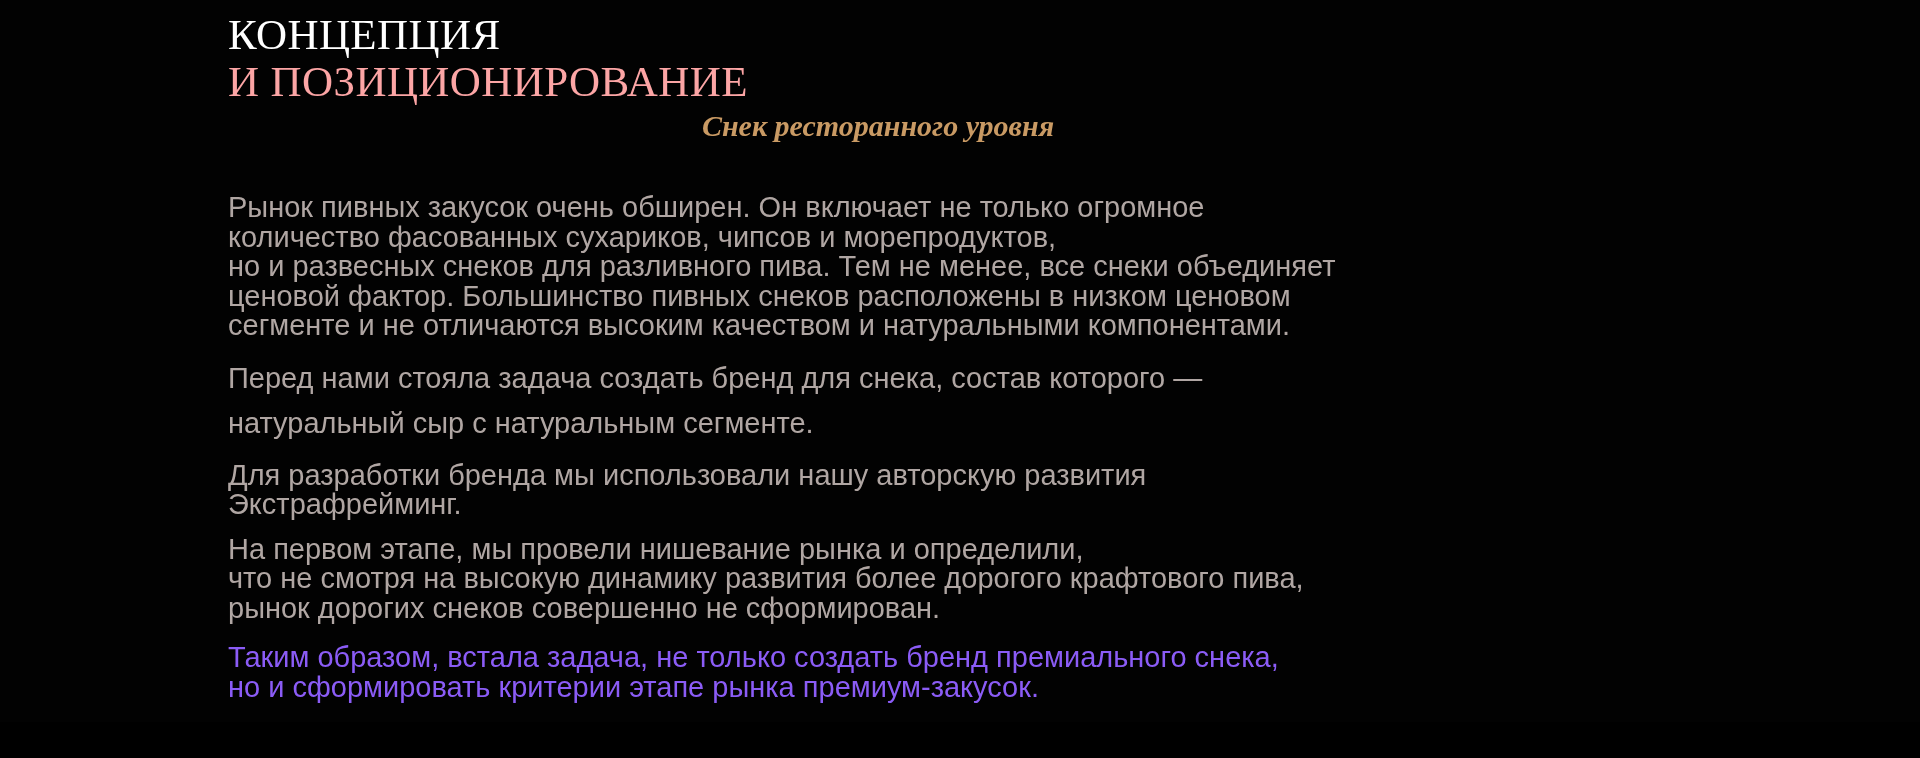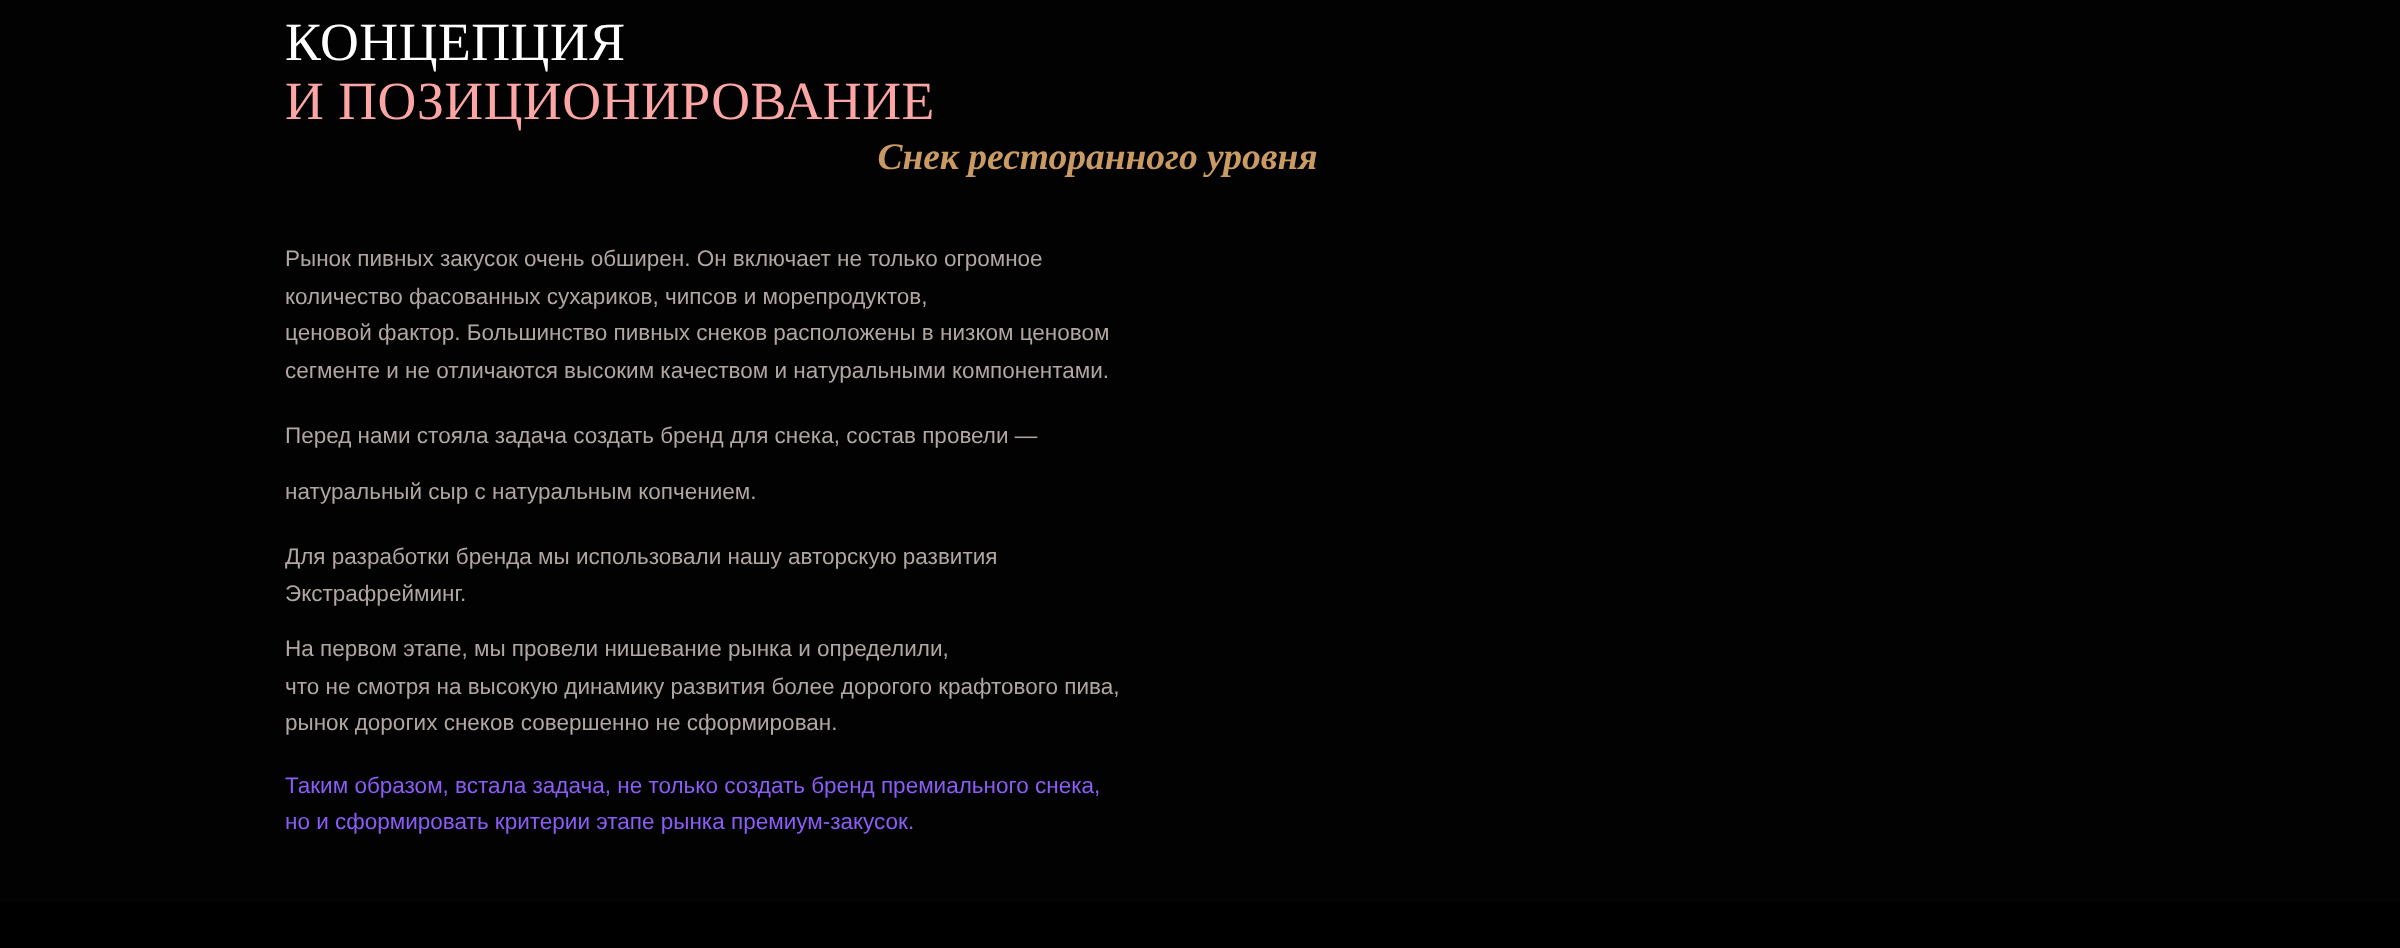--- a/index.html
+++ b/index.html
@@ -54,21 +54,21 @@
     text-align: center;
   }
 
   
   .body-block {
     margin-top: 47px;
   }
   .para {
     font-family: "Liberation Sans", sans-serif;
     font-weight: 400;
-    font-size: 18px;
+    font-size: 29px;
     color: #b0a6a3;
     margin: 0;
   }
   .para + .para {
     margin-top: 15px;
   }
   .para .ln {
     display: block;
     line-height: 29.5px;
     white-space: nowrap;
@@ -87,26 +87,27 @@
     <div class="title-block">
       <div class="title-line" style="color: rgb(255, 255, 255);">КОНЦЕПЦИЯ</div>
       <div class="title-line" style="color: #fca5a5;">И ПОЗИЦИОНИРОВАНИЕ</div>
       <div class="subtitle" style="color: rgb(201, 154, 100);">Снек ресторанного уровня</div>
     </div>
 
     <div class="body-block">
         <p class="para" style="color: rgb(176, 166, 163);">
           <span class="ln">Рынок пивных закусок очень обширен. Он включает не только огромное</span>
           <span class="ln">количество фасованных сухариков, чипсов и морепродуктов,</span>
+          <span class="ln">но и развесных снеков для разливного пива. Тем не менее, все снеки объединяет</span>
           <span class="ln">ценовой фактор. Большинство пивных снеков расположены в низком ценовом</span>
           <span class="ln">сегменте и не отличаются высоким качеством и натуральными компонентами.</span>
         </p>
         <p class="para loose" style="color: rgb(176, 166, 163);">
-          <span class="ln">Перед нами стояла задача создать бренд для снека, состав провели —</span>
-          <span class="ln">натуральный сыр с натуральным копчением.</span>
+          <span class="ln">Перед нами стояла задача создать бренд для снека, состав которого —</span>
+          <span class="ln">натуральный сыр с натуральным сегменте.</span>
         </p>
         <p class="para" style="color: rgb(176, 166, 163);">
           <span class="ln">Для разработки бренда мы использовали нашу авторскую развития</span>
           <span class="ln">Экстрафрейминг.</span>
         </p>
         <p class="para" style="color: rgb(176, 166, 163);">
           <span class="ln">На первом этапе, мы провели нишевание рынка и определили,</span>
           <span class="ln">что не смотря на высокую динамику развития более дорогого крафтового пива,</span>
           <span class="ln">рынок дорогих снеков совершенно не сформирован.</span>
         </p>

